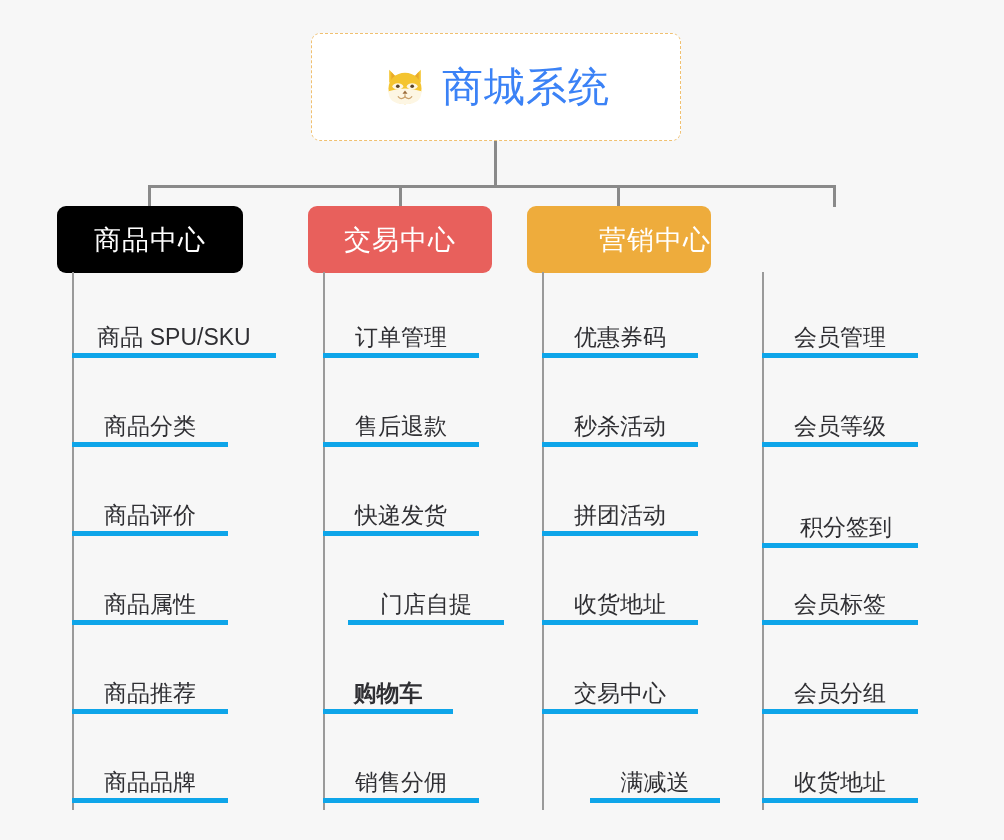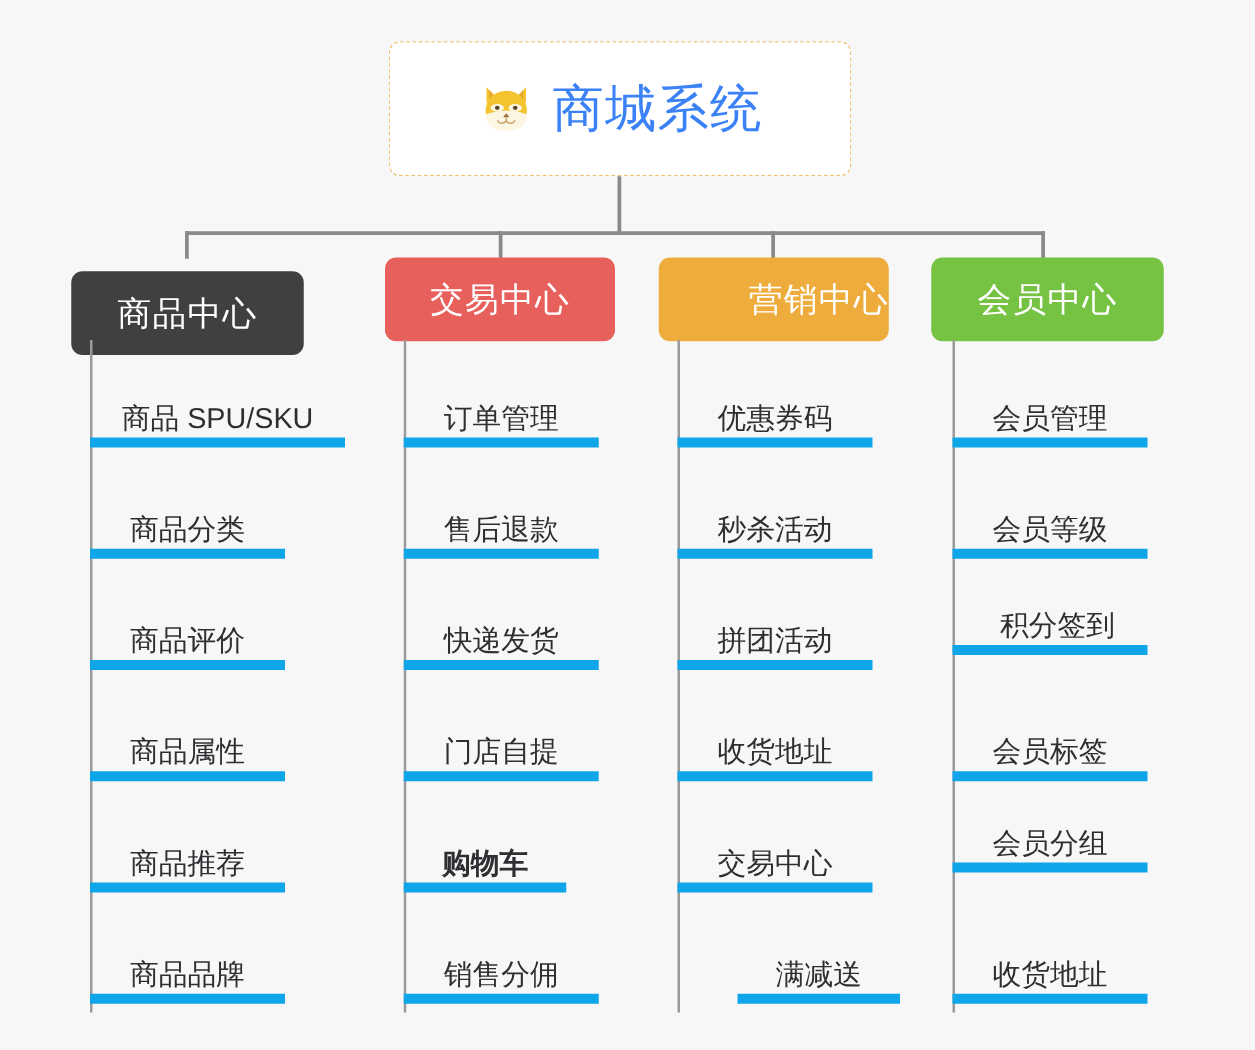--- a/index.html
+++ b/index.html
@@ -84,21 +84,21 @@
     position: absolute;
     left: 0;
     top: 0;
     width: 2px;
     background: #9a9a9a;
   }
   .leaf-item {
     position: absolute;
     left: 0;
     box-sizing: border-box;
-    border-bottom: 8px solid #0ea5e9;
+    border-bottom: 5px solid #0ea5e9;
     display: flex;
     align-items: flex-end;
     justify-content: center;
     padding-bottom: 3px;
     height: 46px;
   }
   .leaf-label {
     font-size: 23px;
     color: #2f2f33;
     white-space: nowrap;
@@ -132,21 +132,21 @@
 
   <div class="conn conn-v" style="left: 494px; top: 141px; height: 45px; background: rgb(138, 138, 138);"></div>
 
   <div class="conn conn-h" style="left: 148px; top: 185px; width: 688px; background: rgb(138, 138, 138);"></div>
 
   <div class="conn conn-v" style="left: 148px; top: 185px; height: 22px; background: rgb(138, 138, 138);"></div>
   <div class="conn conn-v" style="left: 399px; top: 185px; height: 22px; background: rgb(138, 138, 138);"></div>
   <div class="conn conn-v" style="left: 617px; top: 185px; height: 22px; background: rgb(138, 138, 138);"></div>
   <div class="conn conn-v" style="left: 833px; top: 185px; height: 22px; background: rgb(138, 138, 138);"></div>
 
-  <div class="col-header" style="left: 57px; top: 206px; width: 186px; background: #404040; margin-top: 11px;">
+  <div class="col-header" style="left: 57px; top: 206px; width: 186px; background: #000000;">
     <span>商品中心</span>
   </div>
   <div class="leaf-col" style="left:72px;">
     <div class="leaf-spine" style="height:538px;"></div>
     <div class="leaf-item" style="top:40px; width:204px;">
       <span class="leaf-label">商品 SPU/SKU</span>
     </div>
     <div class="leaf-item" style="top:129px; width:156px;">
       <span class="leaf-label">商品分类</span>
     </div>
@@ -171,21 +171,21 @@
     <div class="leaf-spine" style="height:538px;"></div>
     <div class="leaf-item" style="top:40px; width:156px;">
       <span class="leaf-label">订单管理</span>
     </div>
     <div class="leaf-item" style="top:129px; width:156px;">
       <span class="leaf-label">售后退款</span>
     </div>
     <div class="leaf-item" style="top:218px; width:156px;">
       <span class="leaf-label">快递发货</span>
     </div>
-    <div class="leaf-item" style="top:307px; width:156px;">
+    <div class="leaf-item" style="top:307px; width:156px;margin-left:25px;">
       <span class="leaf-label">门店自提</span>
     </div>
     <div class="leaf-item" style="top:396px; width:130px;font-weight:bold;">
       <span class="leaf-label">购物车</span>
     </div>
     <div class="leaf-item" style="top:485px; width:156px;">
       <span class="leaf-label">销售分佣</span>
     </div>
   </div>
 
@@ -207,38 +207,35 @@
       <span class="leaf-label">收货地址</span>
     </div>
     <div class="leaf-item" style="top:396px; width:156px;">
       <span class="leaf-label">交易中心</span>
     </div>
     <div class="leaf-item" style="top:485px; width:130px;margin-left:48px;">
       <span class="leaf-label">满减送</span>
     </div>
   </div>
 
-  <div class="col-header" style="left: 745px; top: 206px; width: 186px; background: rgb(118, 194, 67);">
-    <span>会员中心</span>
-  </div>
   <div class="leaf-col" style="left:762px;">
     <div class="leaf-spine" style="height:538px;"></div>
     <div class="leaf-item" style="top:40px; width:156px;">
       <span class="leaf-label">会员管理</span>
     </div>
     <div class="leaf-item" style="top:129px; width:156px;">
       <span class="leaf-label">会员等级</span>
     </div>
-    <div class="leaf-item" style="top:206px; width:156px;padding-left:12px;">
+    <div class="leaf-item" style="top:230px; width:156px;padding-left:12px;">
       <span class="leaf-label">积分签到</span>
     </div>
     <div class="leaf-item" style="top:307px; width:156px;">
       <span class="leaf-label">会员标签</span>
     </div>
-    <div class="leaf-item" style="top:380px; width:156px;">
+    <div class="leaf-item" style="top:396px; width:156px;">
       <span class="leaf-label">会员分组</span>
     </div>
     <div class="leaf-item" style="top:485px; width:156px;">
       <span class="leaf-label">收货地址</span>
     </div>
   </div>
 
 </div>
 
 </body></html>

